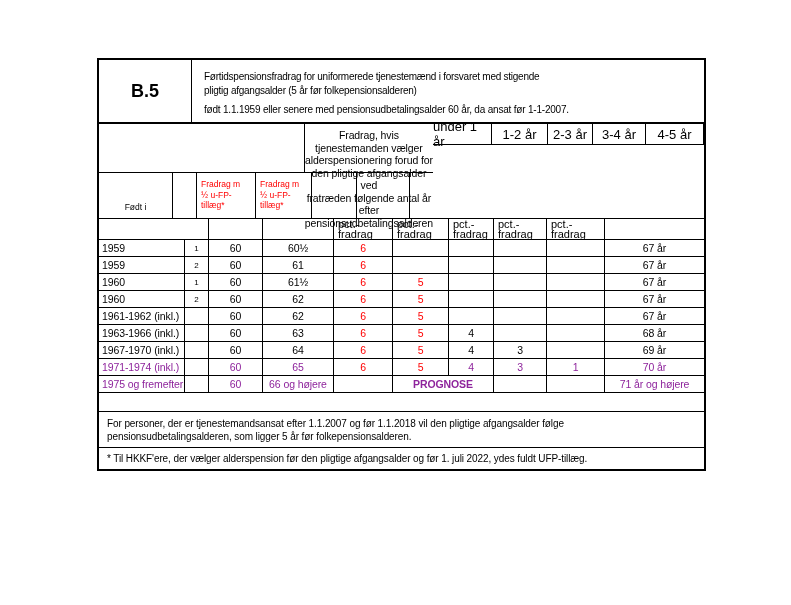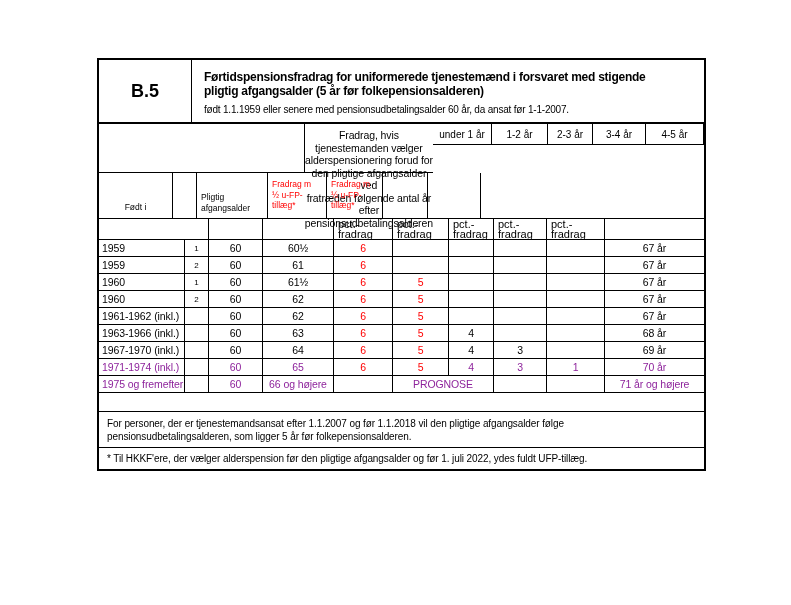--- a/index.html
+++ b/index.html
@@ -9,29 +9,29 @@
   }
   *{box-sizing:border-box}
   .doc-table{
     position:absolute;left:97px;top:58px;width:609px;
     border:2px solid #000;background:#fff;
   }
   
   .sec-title{display:flex;height:64px;border-bottom:2px solid #000}
   .cell-b5{width:93px;border-right:1px solid #000;display:flex;align-items:center;justify-content:center;font-weight:bold;font-size:18px}
   .cell-titlebox{flex:1;padding:10px 4px 0 12px;overflow:hidden}
-  .doc-title{font-weight:bold;font-size:12px;line-height:14px;white-space:pre-line;letter-spacing:-0.25px}
+  .doc-title{font-weight:normal;font-size:10px;line-height:14px;white-space:pre-line;letter-spacing:-0.25px}
   .doc-subtitle{font-size:10px;margin-top:6px;white-space:nowrap;letter-spacing:-0.2px}
   
   .sec-mid{display:flex}
   .mid-left{width:235px;border-right:1px solid #000;border-bottom:1px solid #000}
   .mid-right{flex:1;display:flex;flex-direction:row}
   .fradrag-head{height:49px;border-bottom:1px solid #000;text-align:center;font-size:10.5px;line-height:12.5px;padding-top:5px;white-space:pre-line;letter-spacing:-0.1px}
   .year-row{display:flex;height:21px}
-  .yc{border-right:1px solid #000;border-bottom:1px solid #000;display:flex;align-items:center;justify-content:center;font-size:10px}
+  .yc{border-right:1px solid #000;border-bottom:1px solid #000;display:flex;align-items:center;justify-content:center;font-size:13px}
   .yc:last-child{border-right:none;border-bottom:none;flex:1}
   
   .sec-header{display:flex;height:46px;border-bottom:1px solid #000}
   .hc{border-right:1px solid #000;font-size:8.5px;line-height:10.5px;display:flex}
   .hc:last-child{border-right:none;flex:1}
   .hc-fodt{width:74px;align-items:flex-end;justify-content:center;padding-bottom:6px}
   .hc-fn{width:24px}
   .hc-pension{width:54px;align-items:flex-end;padding:0 0 5px 4px}
   .hc-pligtig{width:71px;align-items:flex-end;padding:0 0 5px 4px}
   .hc-red{color:var(--red);align-items:flex-start;padding:6px 0 0 4px}
@@ -47,21 +47,21 @@
   .c{border-right:1px solid #000;display:flex;align-items:center;justify-content:center;font-size:10.5px;letter-spacing:-0.1px}
   .c:last-child{border-right:none;flex:1}
   .cf{width:86px;justify-content:flex-start;padding-left:3px;white-space:nowrap}
   .cn{width:24px;font-size:8px}
   .cp{width:54px}
   .cg{width:71px}
   .w59{width:59px}.w56{width:56px}.w45{width:45px}.w53{width:53px}.w58{width:58px}
   .wprog{width:101px}
   .c-red{color:var(--red)}
   .c-purple{color:var(--purple)}
-  .bold{font-weight:normal}
+  .bold{font-weight:bold}
   
   .empty-band{height:19px;border-bottom:1px solid #000}
   .footer-note{border-bottom:1px solid #000;padding:5px 25px 4px 8px;font-size:10px;line-height:13px;letter-spacing:-0.1px;min-height:29px}
   .footer-last{border-bottom:none;min-height:21px;padding-top:4px}
 </style>
 </head>
 <body style="background: rgb(255, 255, 255);">
 
 <div class="doc-table">
 
@@ -87,22 +87,20 @@
         <div class="yc w53">3-4 år</div>
         <div class="yc w58">4-5 år</div>
         <div class="yc"></div>
       </div>
     </div>
   </div>
 
   <div class="sec-header">
     <div class="hc hc-fodt">Født i</div>
     <div class="hc hc-fn"></div>
-    <div class="hc hc-pligtig pre">Pligtig
-afgangsalder</div>
     <div class="hc hc-red pre w59">Fradrag m
 ½ u-FP-
 tillæg*</div>
     <div class="hc hc-red pre w56">Fradrag m
 ½ u-FP-
 tillæg*</div>
     <div class="hc w45"></div>
     <div class="hc w53"></div>
     <div class="hc w58"></div>
   </div>

